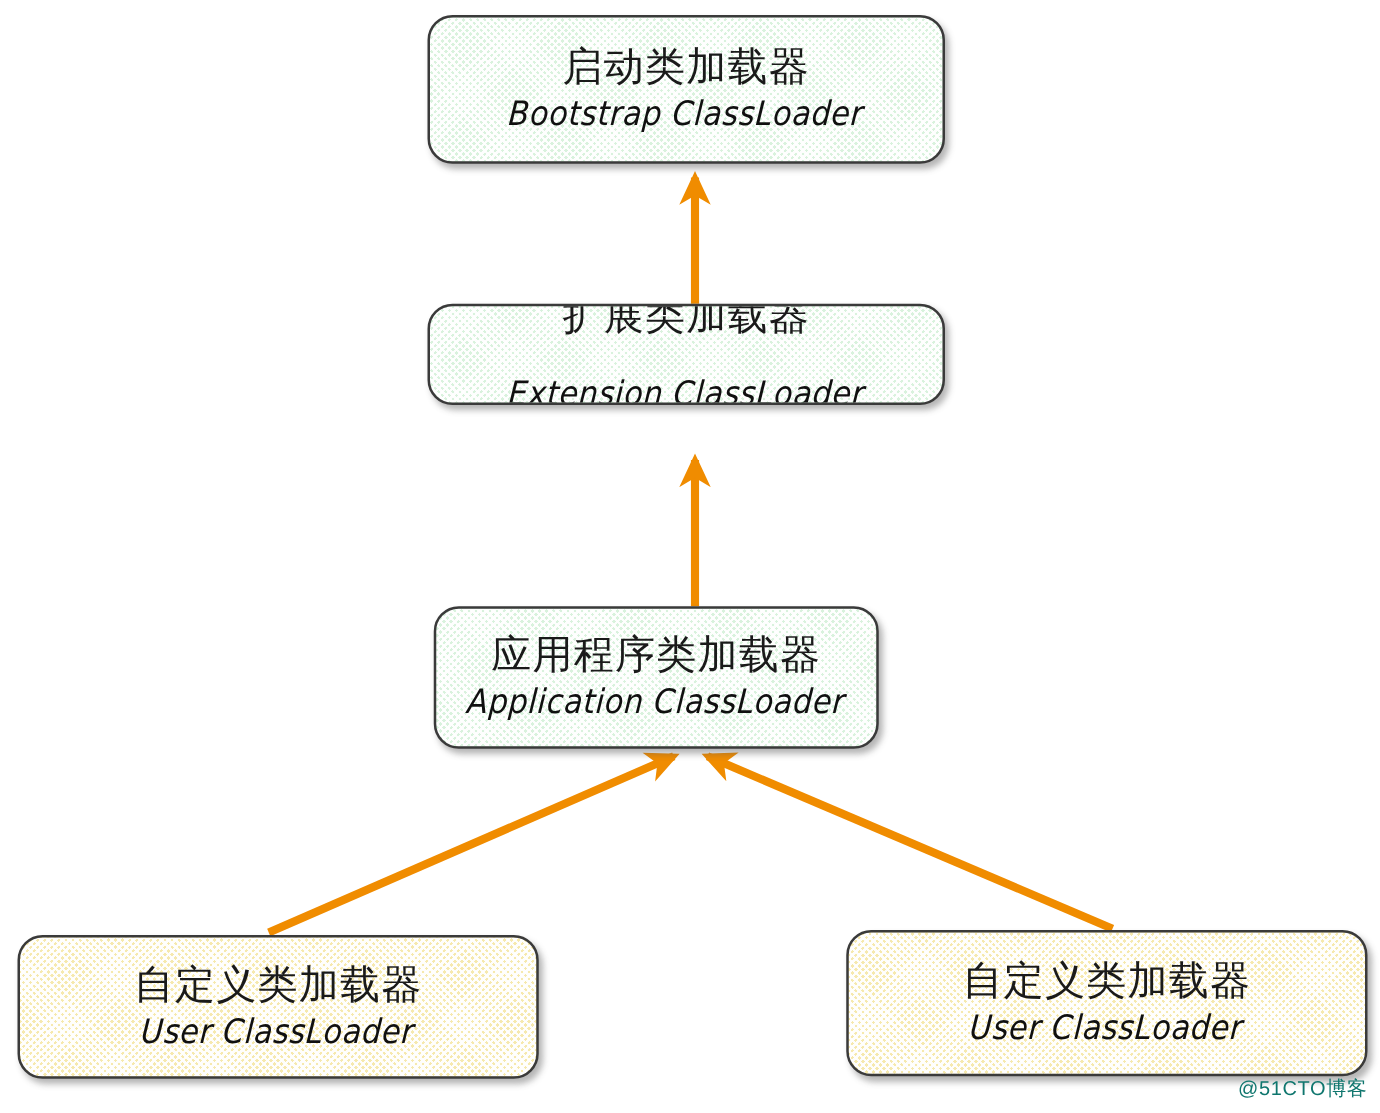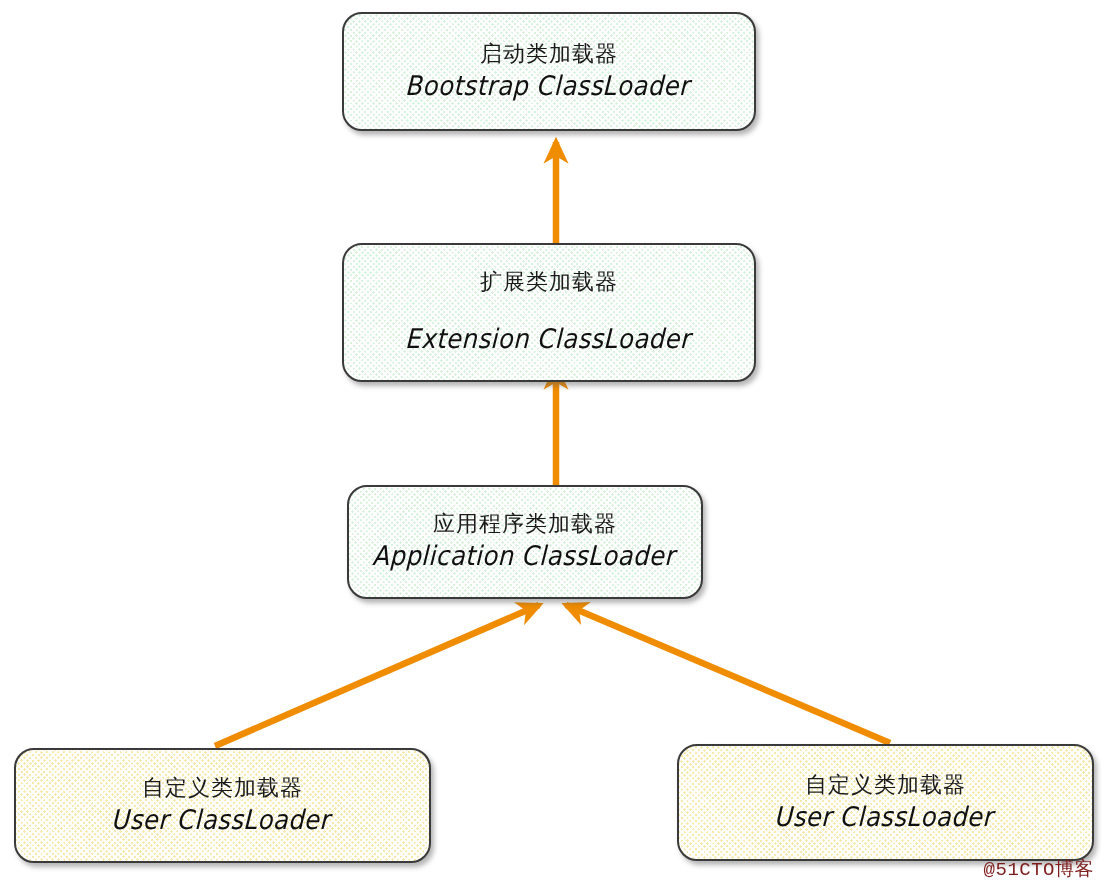--- a/index.html
+++ b/index.html
@@ -61,21 +61,21 @@
       repeating-linear-gradient(45deg,
         rgba(255,255,255,0.95) 0px, rgba(255,255,255,0.95) 2px,
         rgba(255,255,255,0) 2px, rgba(255,255,255,0) 4px),
       repeating-linear-gradient(-45deg,
         rgba(255,255,255,0.95) 0px, rgba(255,255,255,0.95) 2px,
         rgba(255,255,255,0) 2px, rgba(255,255,255,0) 4px);
   }
 
   .node-cn {
     font-family: "DejaVu Sans", sans-serif;
-    font-size: 22px;
+    font-size: 32px;
     color: #1a1a1a;
     line-height: 1.15;
     letter-spacing: 1px;
     white-space: nowrap;
   }
   .node-en {
     font-family: "DejaVu Sans", sans-serif;
     font-size: 27px;
     color: #101010;
     line-height: 1.2;
@@ -83,33 +83,33 @@
     white-space: nowrap;
     
     font-style: italic;
     font-stretch: semi-condensed;
     letter-spacing: 0.5px;
     transform: skewX(-4deg);
   }
 
   
   #node-bootstrap   { left: 342px; top: 12px;  width: 414px; height: 119px; }
-  #node-extension   { left: 342px; top: 243px; width: 414px; height: 139px; gap: 25px; }
+  #node-extension   { left: 342px; top: 243px; width: 414px; height: 81px; gap: 25px; }
   #node-application { left: 347px; top: 485px; width: 356px; height: 114px; }
   #node-user-left   { left: 14px;  top: 748px; width: 417px; height: 115px; }
   #node-user-right  { left: 677px; top: 744px; width: 417px; height: 117px; }
 
   
   #watermark {
     position: absolute;
     right: 10px;
     bottom: 8px;
-    font-family: Liberation Mono, monospace;
-    font-size: 19px;
-    color: #7f1d1d;
+    font-family: Liberation Sans, sans-serif;
+    font-size: 16px;
+    color: #0f766e;
     letter-spacing: 0.5px;
     user-select: none;
   }
 </style>
 </head>
 <body>
 
 <div id="canvas">
 
   <svg id="arrows" viewBox="0 0 1104 890" width="1104" height="890">

